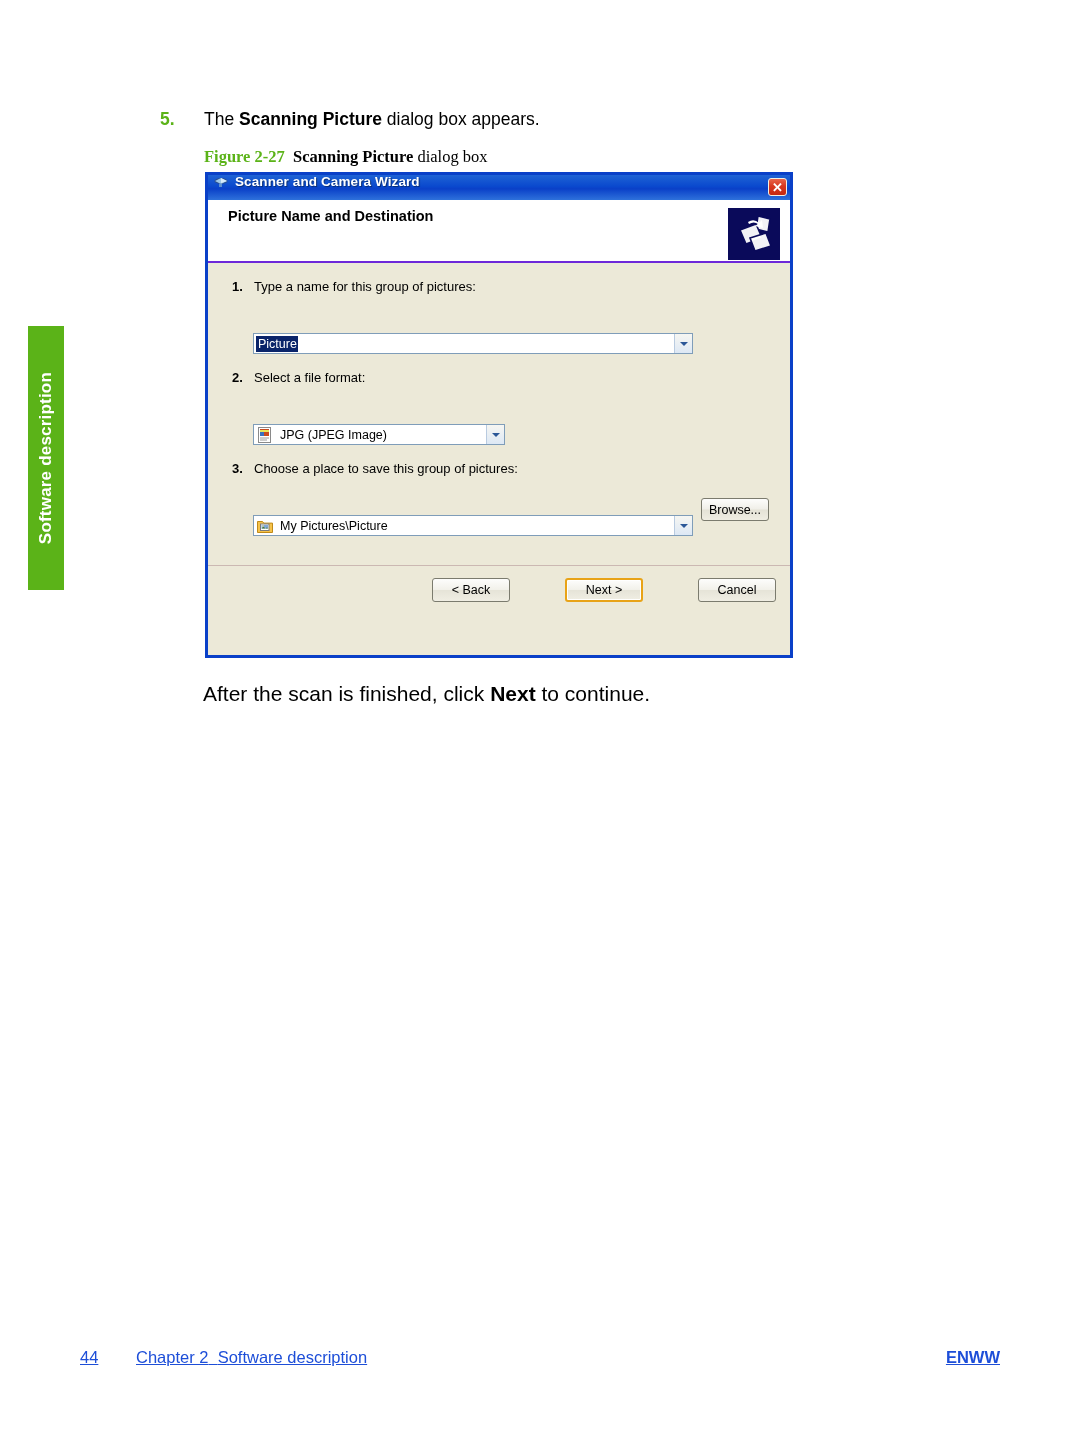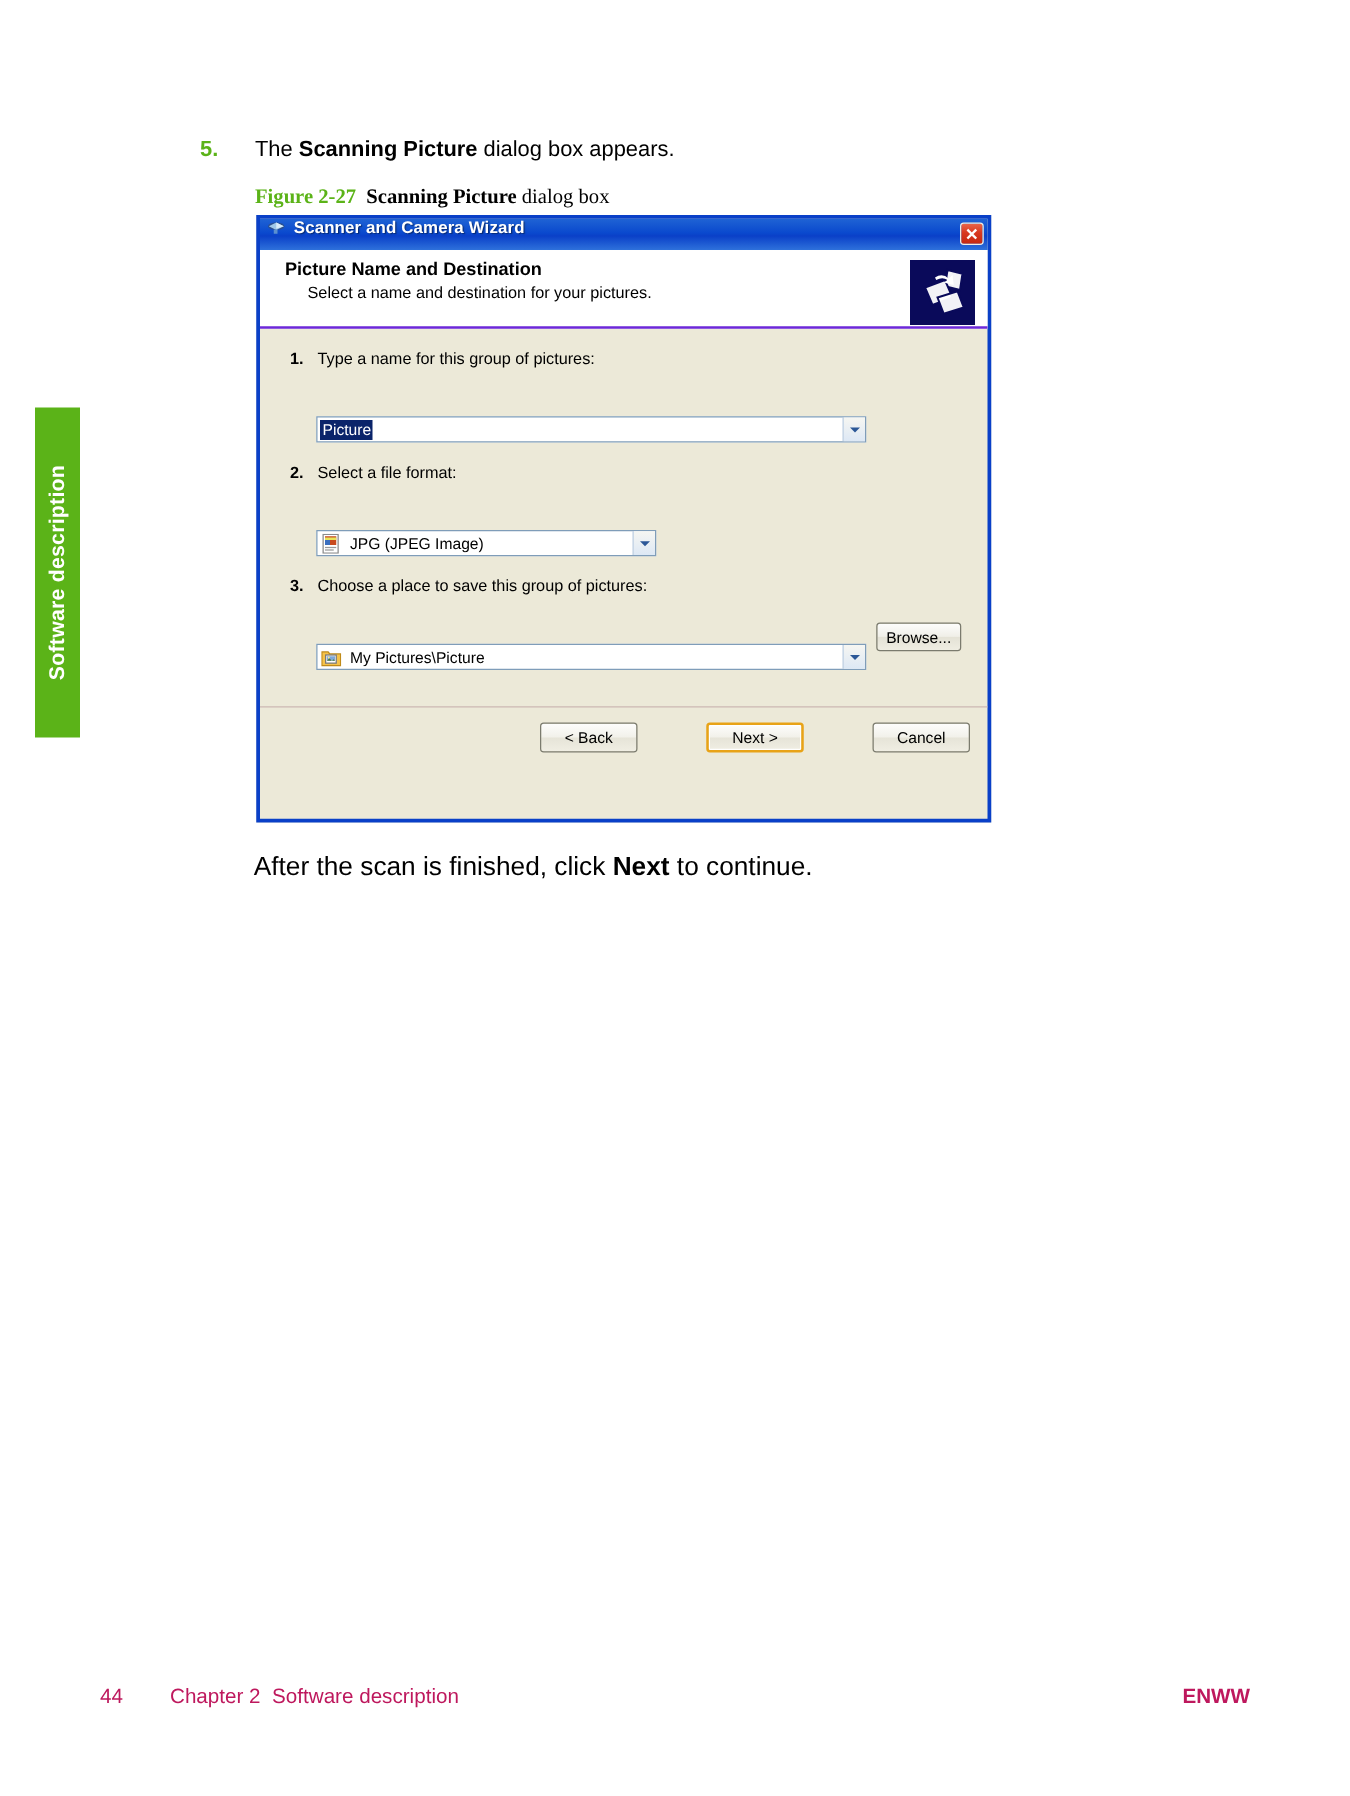--- a/index.html
+++ b/index.html
@@ -192,21 +192,21 @@
     background: #ffffff;
     border: 1px solid #7F9DB9;
     height: 21px;
     display: flex;
     align-items: center;
     box-sizing: border-box;
     position: relative;
     margin-top: 32px;
   }
   .combo.wide { width: 440px; }
-  .combo.medium { width: 272px; }
+  .combo.medium { width: 252px; }
   .combo.path { width: 440px; }
 
   .combo-icon {
     width: 16px;
     height: 16px;
     margin: 0 4px 0 3px;
     flex: 0 0 auto;
     display: block;
   }
   .combo-text {
@@ -304,21 +304,22 @@
 
   
   .page-footer {
     position: absolute;
     left: 80px;
     right: 80px;
     top: 1348px;
     display: flex;
     align-items: baseline;
     font-size: 16.5px;
-    color: #be185d;
+    color: #1d4ed8;
+    text-decoration: underline;
   }
   .pf-page { width: 56px; }
   .pf-chapter { }
   .pf-right { margin-left: auto; font-weight: bold; }
 </style>
 </head>
 <body>
 
 <div class="side-tab">
   <span class="side-tab-label">Software description</span>
@@ -343,21 +344,20 @@
     </svg>
     <span class="titlebar-title">Scanner and Camera Wizard</span>
     <div class="close-btn">
       <span class="close-x">✕</span>
     </div>
   </div>
 
   <div class="wiz-header">
     <div class="wiz-header-text">
       <p class="wiz-header-title">Picture Name and Destination</p>
-      <p class="wiz-header-sub">Select a name and destination for your pictures.</p>
     </div>
     <svg class="wiz-header-img" viewBox="0 0 52 52">
       <rect x="0" y="0" width="52" height="52" fill="#0A0A5A"></rect>
       <g fill="none" stroke="#ffffff" stroke-width="1.6">
         <path d="M30 8 L42 11 L40 24 L28 21 Z" fill="#ffffff" fill-opacity="0.95" stroke="#0A0A5A"></path>
         <path d="M12 22 L28 16 L34 30 L18 36 Z" fill="#ffffff" fill-opacity="0.95" stroke="#0A0A5A"></path>
         <path d="M22 30 L38 25 L43 38 L27 43 Z" fill="#ffffff" fill-opacity="0.95" stroke="#0A0A5A"></path>
       </g>
       <path d="M20 14 q6 -4 11 1 l3 -3 l1 8 l-8 -2 l3 -2 q-4 -3 -9 0 Z" fill="#ffffff"></path>
     </svg>

